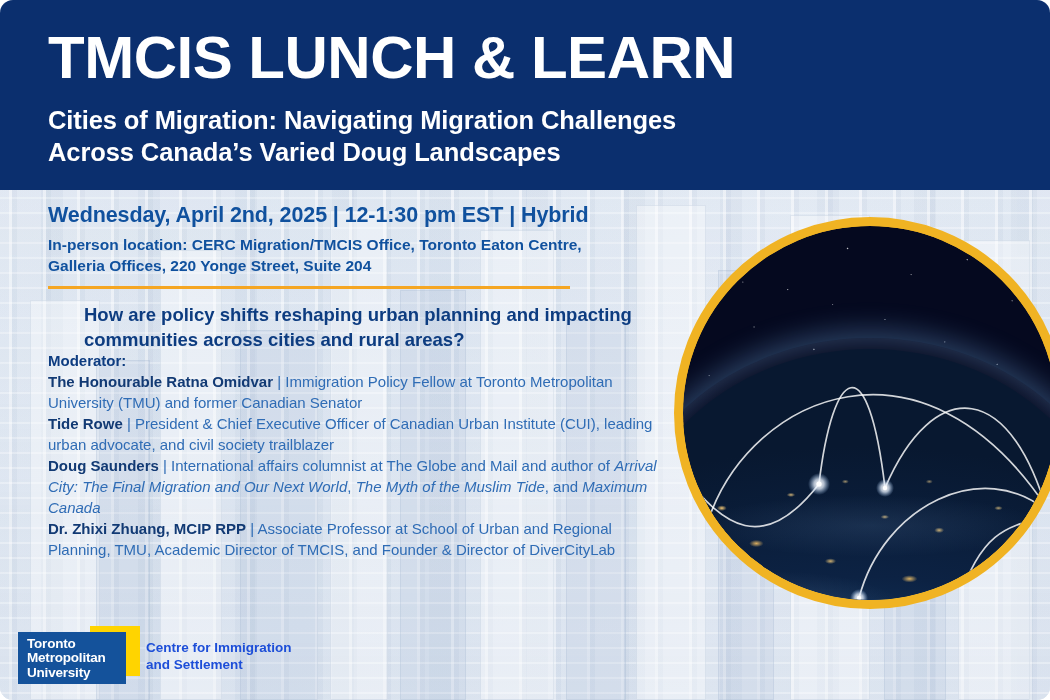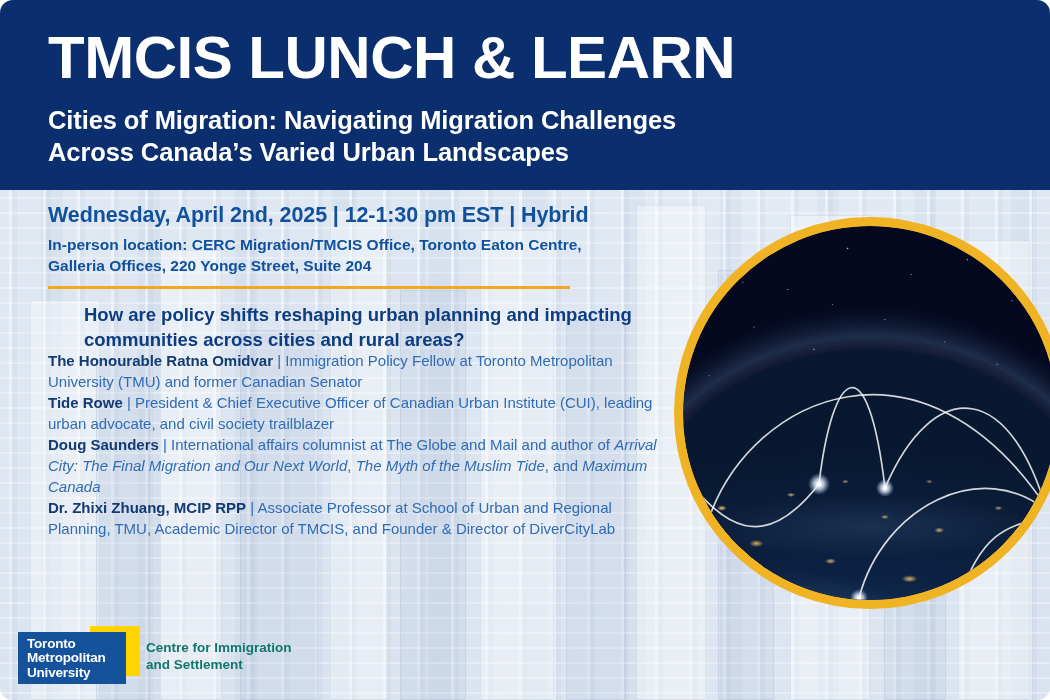--- a/index.html
+++ b/index.html
@@ -297,21 +297,21 @@
     left: 9px; top: 5px;
     color: #ffffff;
     font-size: 13.5px;
     line-height: 14.3px;
     font-weight: bold;
     letter-spacing: -0.2px;
   }
   .cis-logo {
     position: absolute;
     left: 146px; top: 639px;
-    color: #0f766e;
+    color: #1d4ed8;
     font-size: 13.5px;
     line-height: 17px;
     font-weight: bold;
     pointer-events: auto;
   }
 </style>
 </head>
 <body>
 
 <div class="poster">
@@ -368,31 +368,32 @@
           <circle cx="176" cy="372" r="2.2" fill="#ffffff"></circle>
         </g>
       </svg>
     </div>
   </div>
 
   <div class="header">
     <div class="title-main">TMCIS LUNCH &amp; LEARN</div>
     <div class="title-sub">
       <div>Cities of Migration: Navigating Migration Challenges</div>
-      <div>Across Canada’s Varied Urban Landscapes</div>
+      <div>Across Canada’s Varied Doug Landscapes</div>
     </div>
   </div>
 
   <div class="content">
     <div class="datetime">Wednesday, April 2nd, 2025 | 12-1:30 pm EST | Hybrid</div>
     <div class="location">In-person location: CERC Migration/TMCIS Office, Toronto Eaton Centre, Galleria Offices, 220 Yonge Street, Suite 204</div>
     <div class="divider"></div>
     <div class="question">How are policy shifts reshaping urban planning and impacting communities across cities and rural areas?</div>
 
     <div class="roles">
+      <div class="role-label">Moderator:</div>
       <div class="person">
         <b>The Honourable Ratna Omidvar</b><span> | </span><span>Immigration Policy Fellow at Toronto Metropolitan University (TMU) and former Canadian Senator</span>
       </div>
 
 
       <div class="person">
         <b>Tide Rowe</b><span> | </span><span>President &amp; Chief Executive Officer of Canadian Urban Institute (CUI), leading urban advocate, and civil society trailblazer</span>
       </div>
 
       <div class="person">

